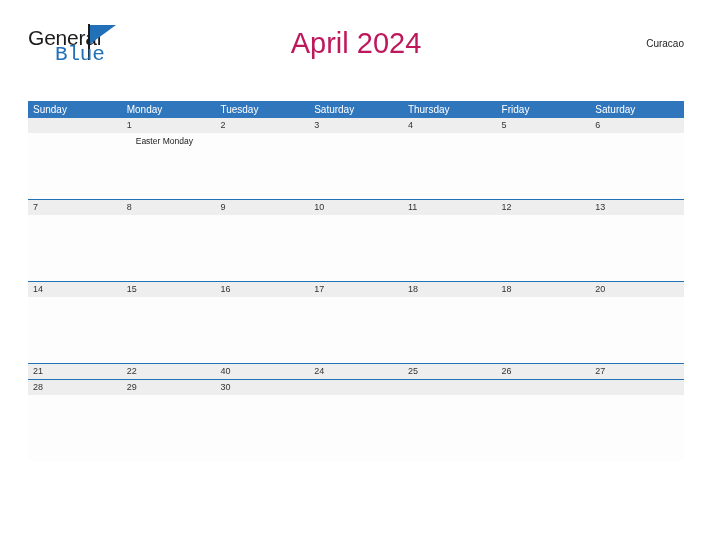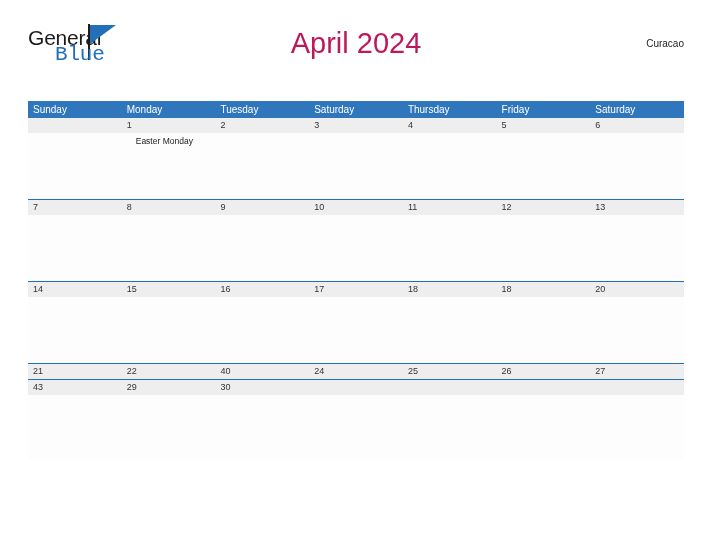--- a/index.html
+++ b/index.html
@@ -303,21 +303,21 @@
         <div class="date-num">40</div>
         <div class="date-num">24</div>
         <div class="date-num">25</div>
         <div class="date-num">26</div>
         <div class="date-num">27</div>
       </div>
     </div>
 
     <div class="week-row">
       <div class="date-band">
-        <div class="date-num">43</div>
+        <div class="date-num">28</div>
         <div class="date-num">29</div>
         <div class="date-num">30</div>
         <div class="date-num"></div>
         <div class="date-num"></div>
         <div class="date-num"></div>
         <div class="date-num"></div>
       </div>
       <div class="event-band">
         <div class="event-cell">
             <span class="event-text"></span>

